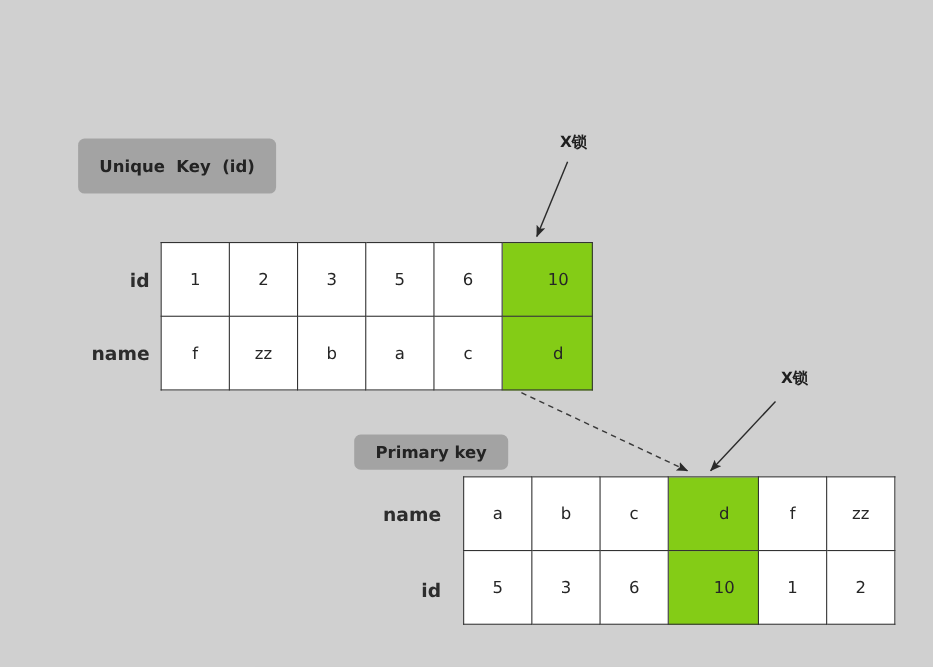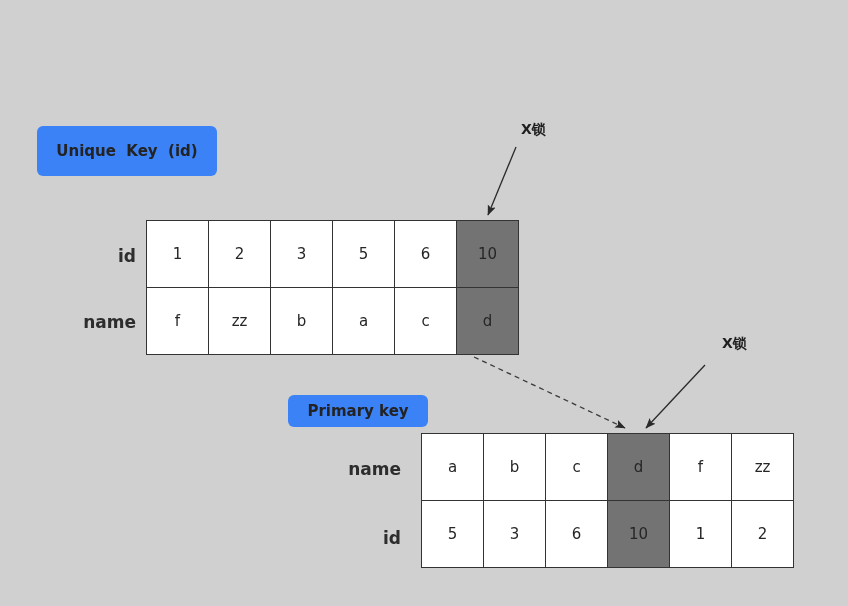--- a/index.html
+++ b/index.html
@@ -38,25 +38,26 @@
     font-size: 16.5px;
     font-weight: bold;
     color: #2b2b2b;
     letter-spacing: 0.2px;
     white-space: pre;
   }
 
   
   .key-chip {
     position: absolute;
-    background: #3b82f6;
+    background: #a3a3a3;
     border-radius: 6px;
     display: flex;
     align-items: center;
     justify-content: center;
+    margin-left: 34px;
   }
   .key-chip .txt {
     font-size: 15px;
     font-weight: bold;
     color: #232323;
     white-space: pre;
   }
   #unique-key-chip {
     left: 37px;
     top: 126px;
@@ -82,21 +83,22 @@
     width: 61px;
     height: 66px;
     text-align: center;
     vertical-align: middle;
     font-size: 15px;
     color: #262626;
     background: #ffffff;
     padding: 0;
   }
   .idx-table td.hl {
-    background: #737373;
+    background: #84cc16;
+    padding-left: 20px;
   }
   #table-unique {
     left: 146px;
     top: 220px;
   }
   #table-primary {
     left: 421px;
     top: 433px;
   }
 
@@ -114,21 +116,20 @@
   #lbl-p-name  { left: 301px; top: 459px; width: 100px; }
   #lbl-p-id    { left: 301px; top: 528px; width: 100px; }
 
   
   .lock-label {
     position: absolute;
     font-size: 14px;
     font-weight: bold;
     color: #1f1f1f;
     white-space: pre;
-    margin-left: 12px;
   }
   #lock-label-1 { left: 509px; top: 121px; }
   #lock-label-2 { left: 710px; top: 335px; }
 
   .anno-svg {
     position: absolute;
     left: 0; top: 0;
     width: 848px;
     height: 606px;
     pointer-events: none;

